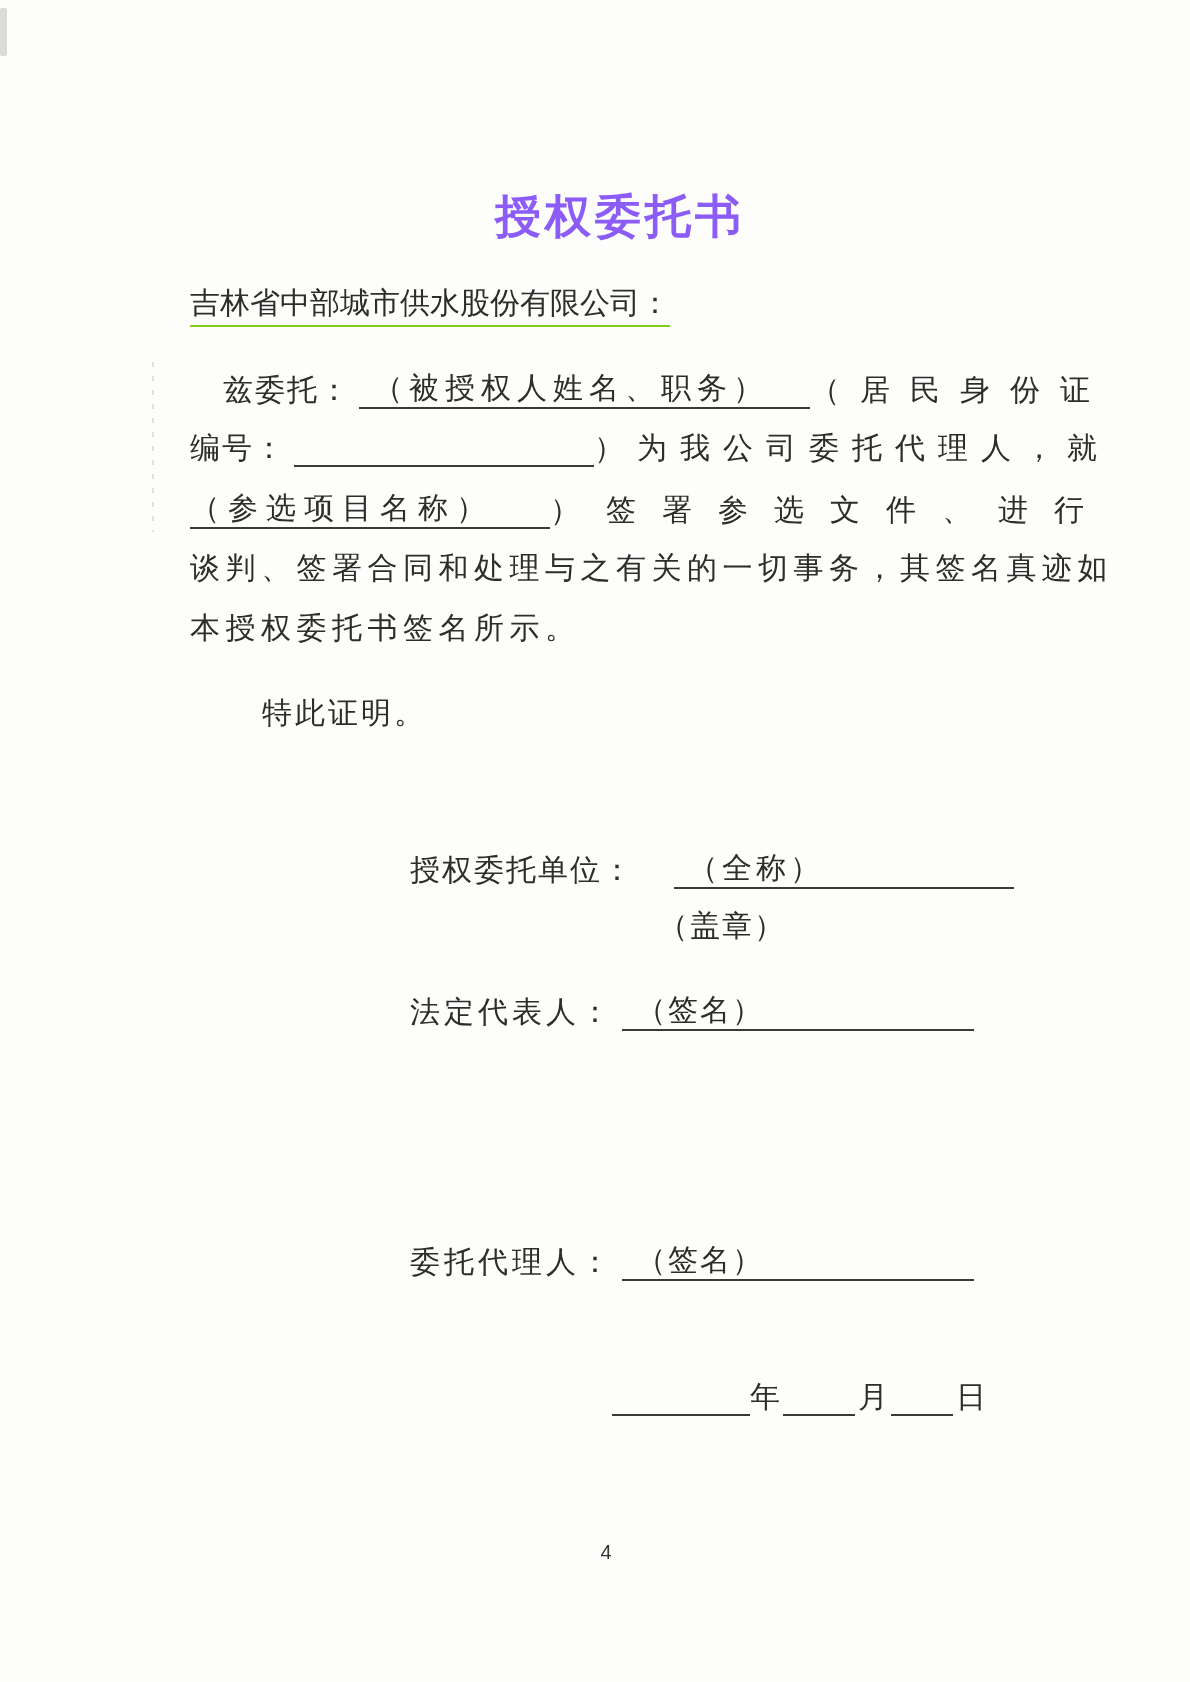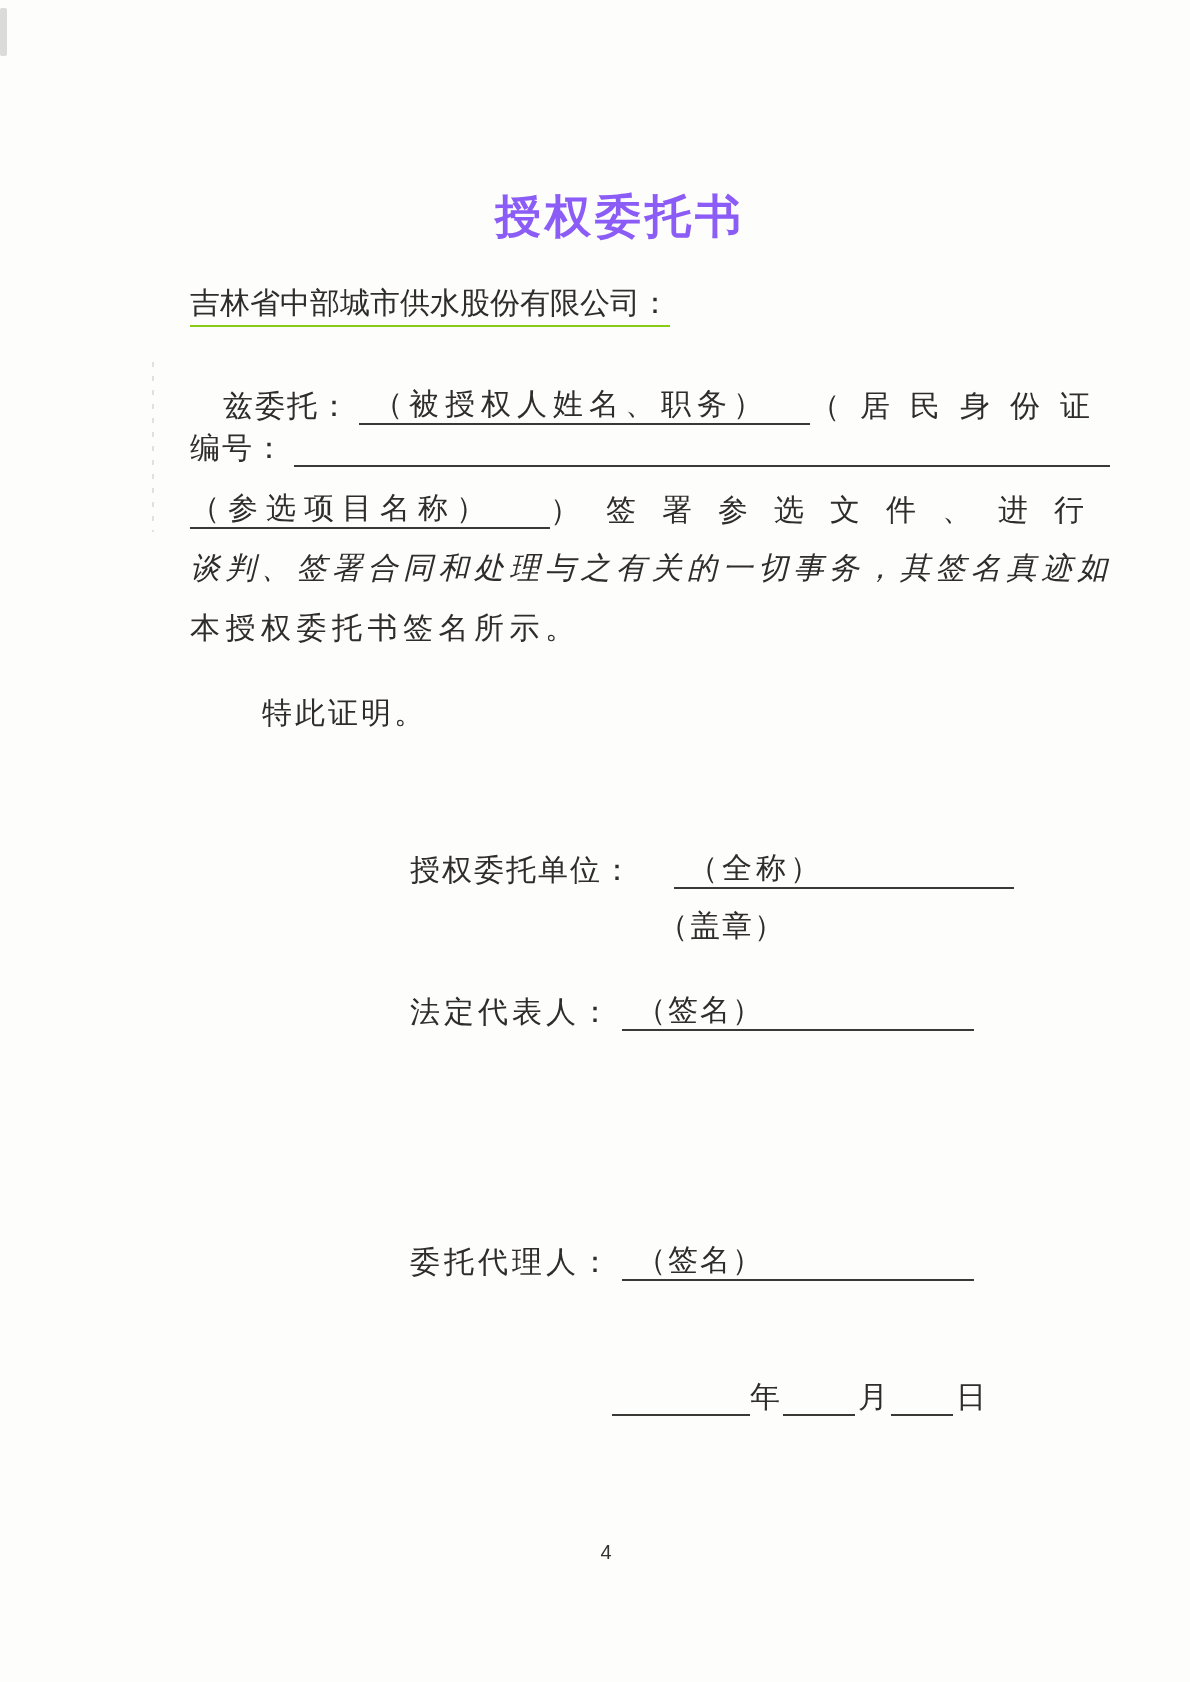--- a/index.html
+++ b/index.html
@@ -47,24 +47,24 @@
   .ph   { display:inline-block; padding-left:14px; }
   .ls2  { letter-spacing:2px; }
   .ls3  { letter-spacing:3px; }
   .ls4  { letter-spacing:4px; }
   .ls5  { letter-spacing:5.5px; }
   .ls6  { letter-spacing:6px; }
   .ls8  { letter-spacing:8px; }
   .ls13 { letter-spacing:13px; }
   .ls20 { letter-spacing:20px; }
   .ls26 { letter-spacing:26px; }
-  .p1 { top:384px; }
+  .p1 { top:368px; }
   .p2 { top:428px; }
   .p3 { top:488px; }
-  .p4 { top:548px;font-style:italic; }
+  .p4 { top:548px; }
   .p5 { top:608px; }
   .certify { top:693px; }
   .sig { left:410px; width:700px; }
   .unit  { top:848px;gap:32px; }
   .seal  { left:658px; top:906px; letter-spacing:2px; }
   .legal { top:990px; }
   .agent { top:1240px; }
   .w340 { width:340px; }
   .w352 { width:352px; }
   .date-row { left:612px; top:1377px; width:498px; }
@@ -97,20 +97,21 @@
   <div class="row p1">
     <span class="ind1"></span>
     <span class="ls2">兹委托：</span>
     <span class="blank grow ml8"><span class="ph ls6">（被授权人姓名、职务）</span></span>
     <span class="ls20">（居民身份证</span>
   </div>
 
   <div class="row p2">
     <span class="ls2">编号：</span>
     <span class="blank grow ml8"></span>
+    <span class="ls13">）为我公司委托代理人，就</span>
   </div>
 
   <div class="row p3">
     <span class="blank grow"><span class="ls8">（参选项目名称）</span></span>
     <span class="ls26">）签署参选文件、进行</span>
   </div>
 
   <div class="row p4">
     <span class="ls5">谈判、签署合同和处理与之有关的一切事务，其签名真迹如</span>
   </div>

